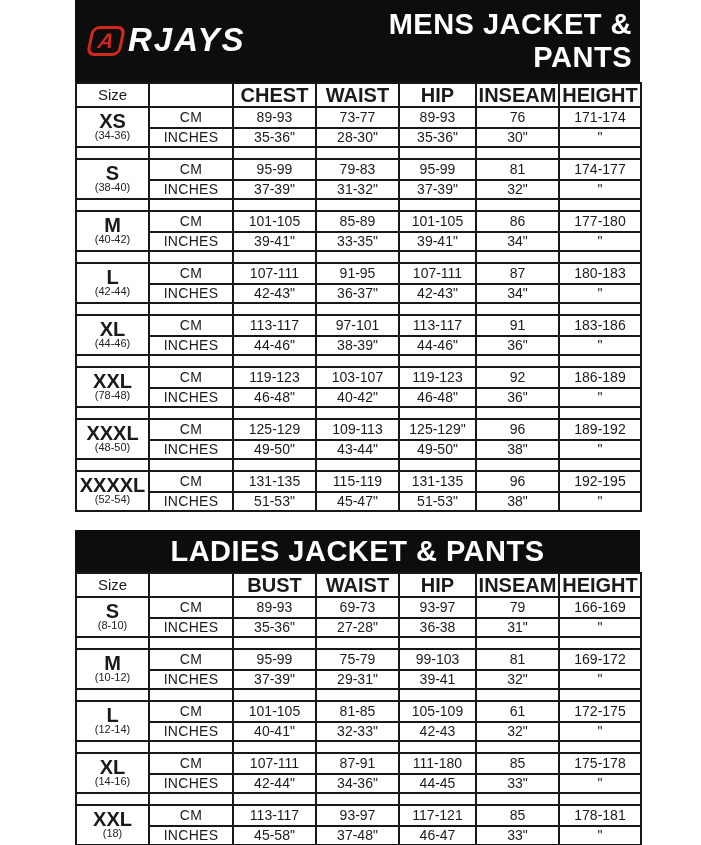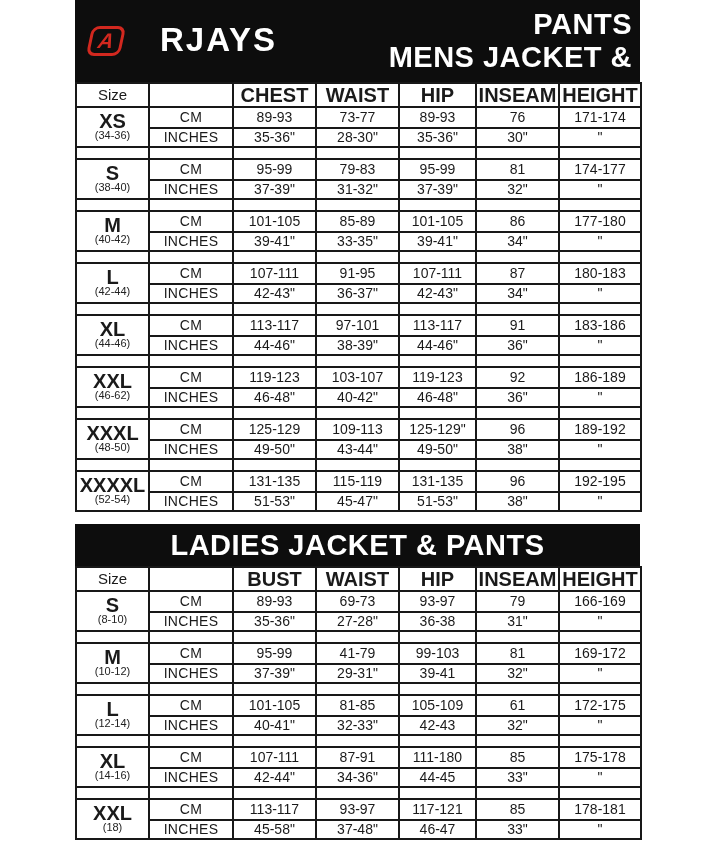--- a/index.html
+++ b/index.html
@@ -28,21 +28,21 @@
   }
   .band-mens {
     height: 82px;
     display: flex;
     align-items: center;
     justify-content: space-between;
     padding: 0 8px 0 14px;
   }
   .band-ladies {
     height: 42px;
-    margin-top: 12px;
+    margin-top: 18px;
     display: flex;
     align-items: center;
     justify-content: center;
   }
 
   
   .logo {
     display: flex;
     align-items: center;
     gap: 5px;
@@ -56,26 +56,26 @@
     border: 3px solid #d2281f;
     border-radius: 8px;
     color: #d2281f;
     font-weight: bold;
     font-style: italic;
     font-size: 21px;
     transform: skewX(-12deg);
   }
   .logo-text {
     font-weight: bold;
+    font-style: italic;
     font-size: 33px;
     letter-spacing: 2px;
     color: #ffffff;
     line-height: 1;
     padding-bottom: 3px;
-    margin-left: 32px;
   }
 
   
   .mens-title {
     text-align: right;
     font-weight: bold;
     font-size: 29px;
     line-height: 33px;
     letter-spacing: 0.5px;
   }
@@ -133,22 +133,22 @@
 
 <div class="page">
   <div class="content">
 
     <div class="band band-mens">
       <div class="logo">
         <span class="logo-badge">A</span>
         <span class="logo-text">RJAYS</span>
       </div>
       <div class="mens-title">
+        <div>MENS JACKET &amp;</div>
         <div>PANTS</div>
-        <div>MENS JACKET &amp;</div>
       </div>
     </div>
 
     <table class="size-table">
       <colgroup>
         <col class="c-size">
           <col class="c-unit">
           <col class="c-v1">
           <col class="c-v2">
         <col class="c-v3">
@@ -308,21 +308,21 @@
             <td></td>
             <td></td>
             <td></td>
             <td></td>
             <td></td>
             <td></td>
           </tr>
           <tr class="row-cm">
             <th class="size-cell" rowspan="2">
               <div class="size-name">XXL</div>
-              <div class="size-range">(46-62)</div>
+              <div class="size-range">(78-48)</div>
             </th>
             <td class="unit-cell">CM</td>
             <td class="val-cell">119-123</td>
             <td class="val-cell">103-107</td>
             <td class="val-cell">119-123</td>
             <td class="val-cell">92</td>
             <td class="val-cell">186-189</td>
           </tr>
           <tr class="row-in">
             <td class="unit-cell">INCHES</td>
@@ -448,21 +448,21 @@
             <td></td>
             <td></td>
           </tr>
           <tr class="row-cm">
             <th class="size-cell" rowspan="2">
               <div class="size-name">M</div>
               <div class="size-range">(10-12)</div>
             </th>
             <td class="unit-cell">CM</td>
             <td class="val-cell">95-99</td>
-            <td class="val-cell">41-79</td>
+            <td class="val-cell">75-79</td>
             <td class="val-cell">99-103</td>
             <td class="val-cell">81</td>
             <td class="val-cell">169-172</td>
           </tr>
           <tr class="row-in">
             <td class="unit-cell">INCHES</td>
             <td class="val-cell">37-39"</td>
             <td class="val-cell">29-31"</td>
             <td class="val-cell">39-41</td>
             <td class="val-cell">32"</td>

